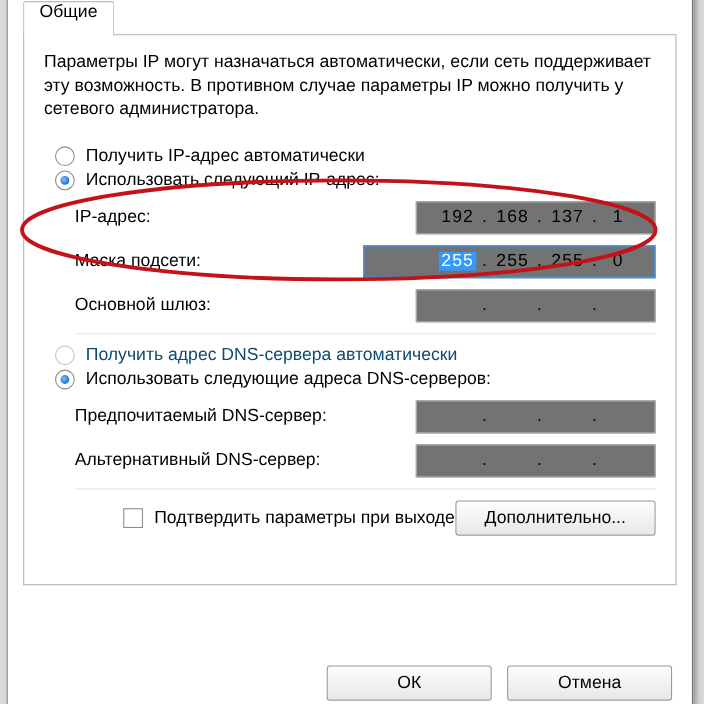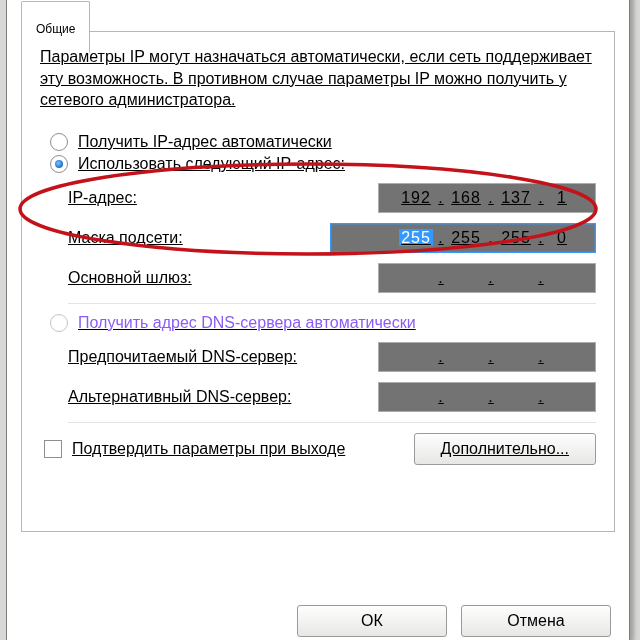--- a/index.html
+++ b/index.html
@@ -1,27 +1,27 @@
 <!DOCTYPE html>
 <html><head>
 <meta charset="utf-8">
 <style>
   html,body{margin:0;padding:0;width:640px;height:640px;background:#d8d8d6;font-family:"Segoe UI",Tahoma,Arial,sans-serif;font-size:16px;color:#000;}
   .window-shell{position:absolute;left:6px;top:-6px;width:622px;height:646px;background:#fff;border:1px solid #7a7a78;box-shadow:4px 0 4px rgba(0,0,0,.25);}
   .window-body{position:absolute;left:14px;top:6px;right:14px;bottom:60px;}
   
   .tab-strip{position:relative;height:30px;border-bottom:1px solid #b6b6b2;}
-  .tab{position:absolute;left:0;top:0;height:30px;padding:20px 14px 0;border:1px solid #b6b6b2;border-bottom:1px solid #fff;background:#fff;border-radius:2px 2px 0 0;font-size:12px;}
+  .tab{position:absolute;left:0;top:0;height:30px;padding:0 14px 0;border:1px solid #b6b6b2;border-bottom:1px solid #fff;background:#fff;border-radius:2px 2px 0 0;font-size:16px;}
   .tab-panel{border:1px solid #b6b6b2;border-top:none;padding:14px 18px 18px;min-height:500px;box-sizing:border-box;}
   .desc{font-size:16px;line-height:1.35;margin-bottom:22px;}
   .radio-row{display:flex;align-items:center;margin:4px 0 4px 10px;font-size:16px;}
   .radio{width:16px;height:16px;border:1px solid #8e8e8e;border-radius:50%;margin-right:10px;display:flex;align-items:center;justify-content:center;background:#fff;}
   .radio.sel::after{content:"";width:8px;height:8px;border-radius:50%;background:radial-gradient(circle at 40% 40%,#7ec2ff 0%,#2a7bd4 60%,#10529c 100%);}
   .radio.dimmed{border-color:#c4c4c4;}
-  .dimmed-label{color:#8b5cf6;}
+  .dimmed-label{color:#0c4a6e;}
   .field-row{display:flex;align-items:center;justify-content:space-between;margin:10px 0 10px 28px;}
   .field-label{font-size:16px;}
   .ip-input{width:216px;height:28px;border:1px solid #adadab;background:#737373;display:flex;align-items:center;justify-content:center;font-size:16px;letter-spacing:1px;position:relative;}
   .ip-input .octet{display:inline-block;width:42px;text-align:center;}
   .ip-input .dot{display:inline-block;width:8px;text-align:center;}
   .ip-input.focused{border-color:#3399ff;box-shadow:0 0 0 1px rgba(51,153,255,.4) inset;padding-left:48px;}
   .selbox{background:#3399ff;color:#fff;padding:0 2px;}
   .divider{border:none;border-top:1px solid #e4e4e2;margin:6px 0 10px 28px;}
   .checkbox-row{display:flex;align-items:center;margin:20px 0 0 4px;}
   .checkbox{width:16px;height:16px;border:1px solid #8e8e8e;background:#fff;margin-right:10px;}
@@ -36,21 +36,21 @@
 </head>
 <body>
 
 <div class="window-shell">
   <div class="window-body">
 
     <div class="tab-strip">
       <div class="tab">Общие</div>
     </div>
 
-    <div class="tab-panel" style="position:relative;text-decoration:underline;">
+    <div class="tab-panel" style="position:relative;">
 
       <div class="desc">Параметры IP могут назначаться автоматически, если сеть поддерживает эту возможность. В противном случае параметры IP можно получить у сетевого администратора.</div>
 
       <div class="radio-row">
         <span class="radio"></span>
         <span>Получить IP-адрес автоматически</span>
       </div>
       <div class="radio-row">
         <span class="radio sel"></span>
         <span>Использовать следующий IP-адрес:</span>
@@ -94,20 +94,24 @@
           <span class="octet" style="width:34px"></span>
         </span>
       </div>
 
       <hr class="divider">
 
       <div class="radio-row">
         <span class="radio dimmed"></span>
         <span class="dimmed-label">Получить адрес DNS-сервера автоматически</span>
       </div>
+      <div class="radio-row">
+        <span class="radio sel"></span>
+        <span>Использовать следующие адреса DNS-серверов:</span>
+      </div>
 
       <div class="field-row">
         <span class="field-label">Предпочитаемый DNS-сервер:</span>
         <span class="ip-input">
           <span class="octet"></span>
             <span class="dot">.</span>
           <span class="octet"></span>
             <span class="dot">.</span>
           <span class="octet"></span>
             <span class="dot">.</span>
@@ -123,21 +127,21 @@
           <span class="octet"></span>
             <span class="dot">.</span>
           <span class="octet"></span>
             <span class="dot">.</span>
           <span class="octet" style="width:34px"></span>
         </span>
       </div>
 
       <hr class="divider">
 
-      <div style="display:flex;align-items:center;justify-content:space-between;">
+      <div style="display:flex;align-items:center;justify-content:flex-end;">
         <div class="checkbox-row" style="margin:0 0 0 4px;">
           <span class="checkbox"></span>
           <span>Подтвердить параметры при выходе</span>
         </div>
         <div class="btn">Дополнительно...</div>
       </div>
 
       <div class="annot" style="left:-6px;top:128px;width:584px;height:98px;">
         <svg width="584" height="98">
             <ellipse cx="292" cy="49" rx="288" ry="45" fill="none" stroke="#c4121a" stroke-width="3.5"></ellipse>

